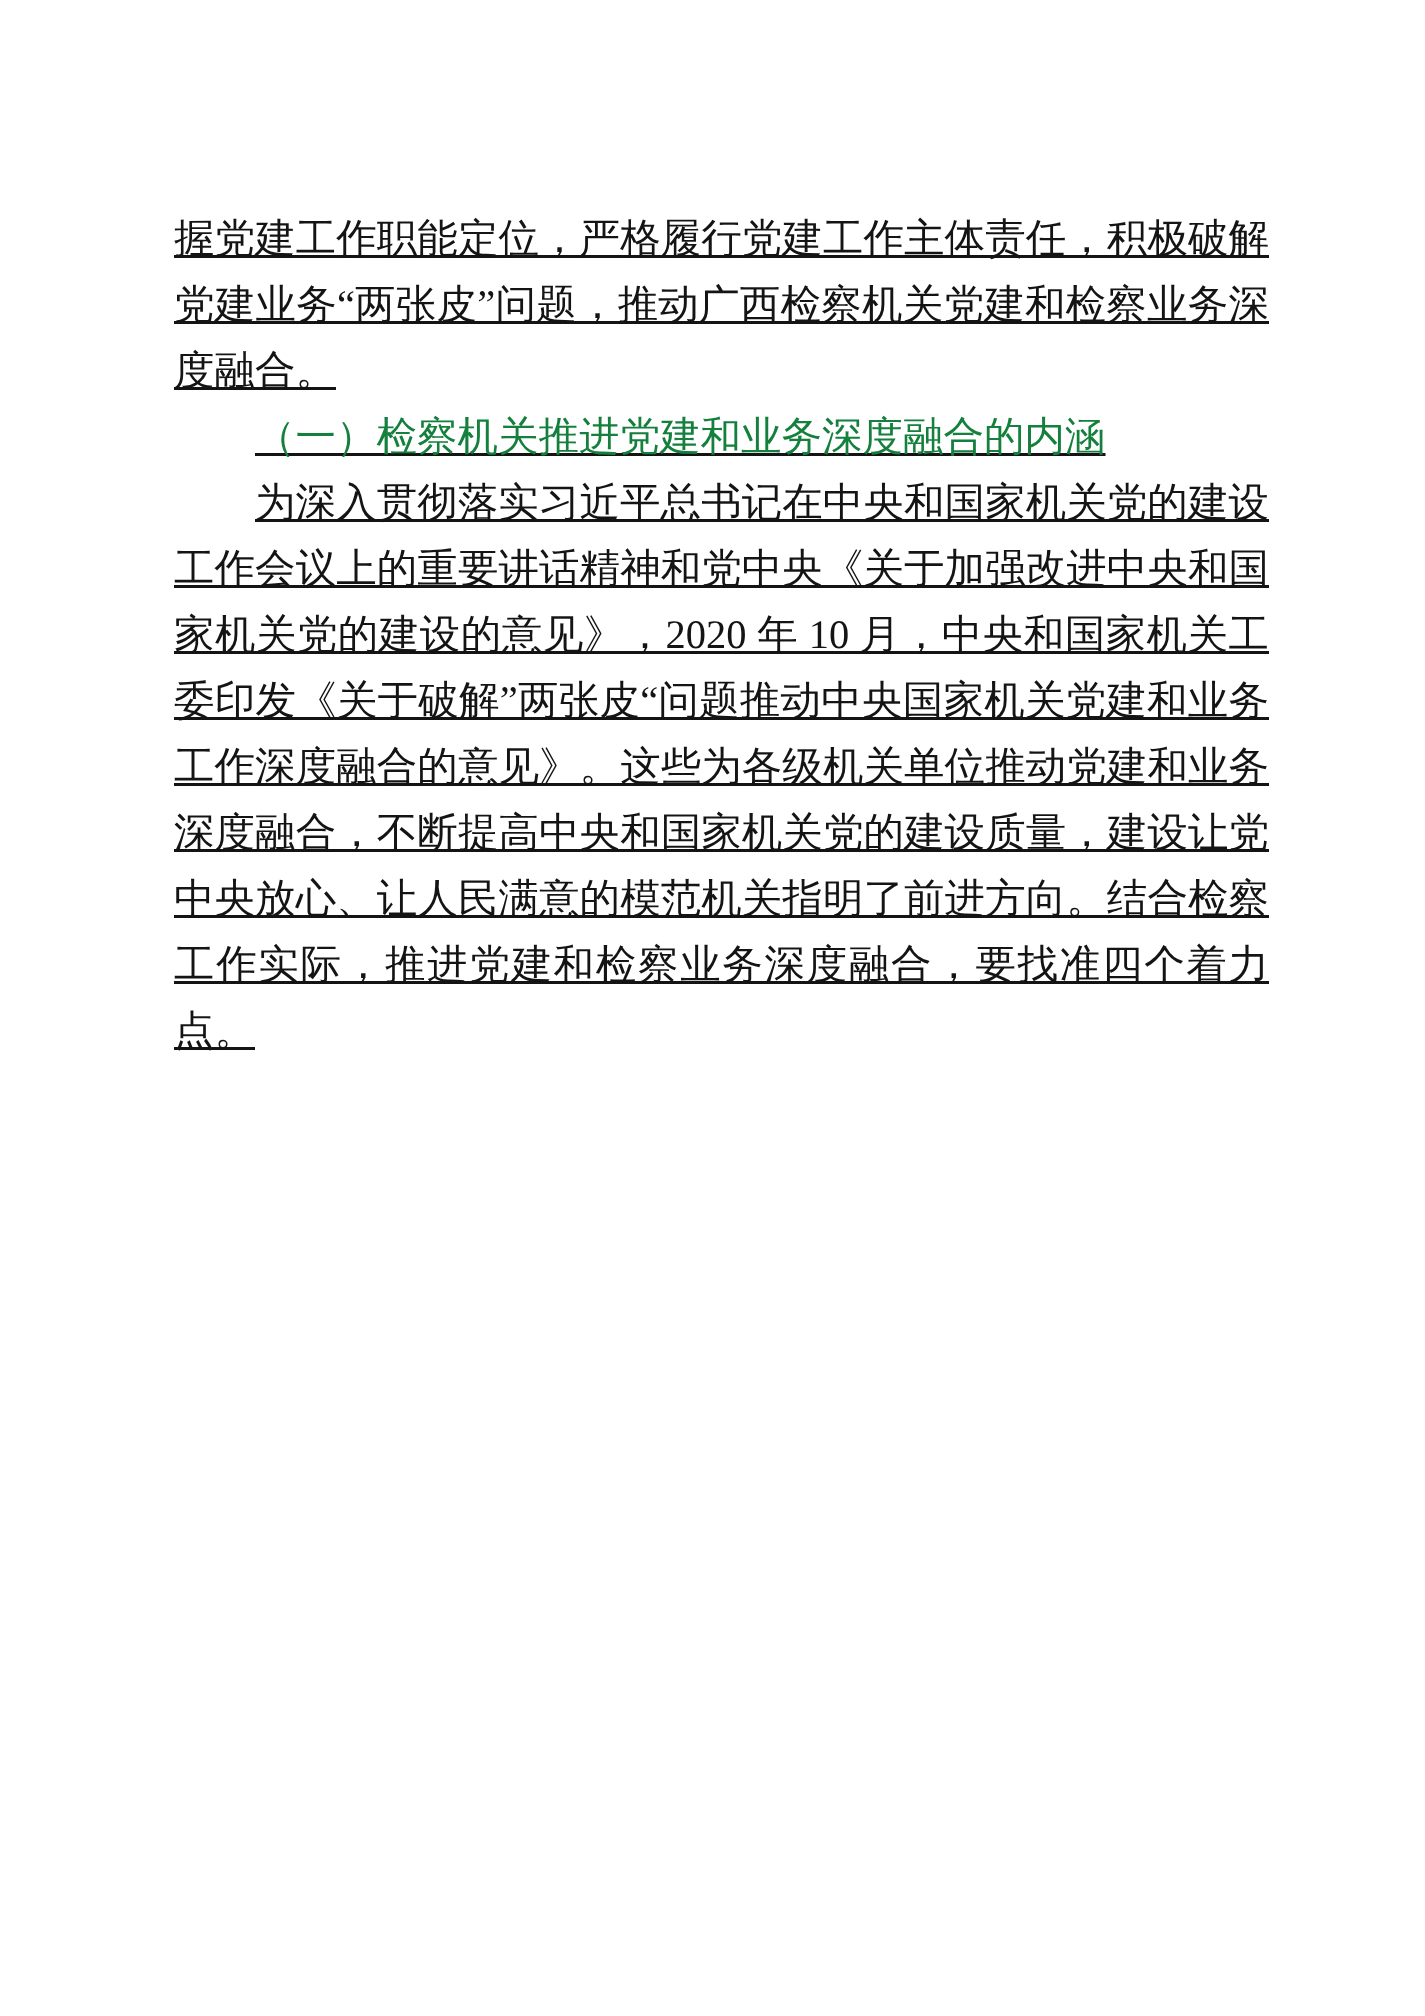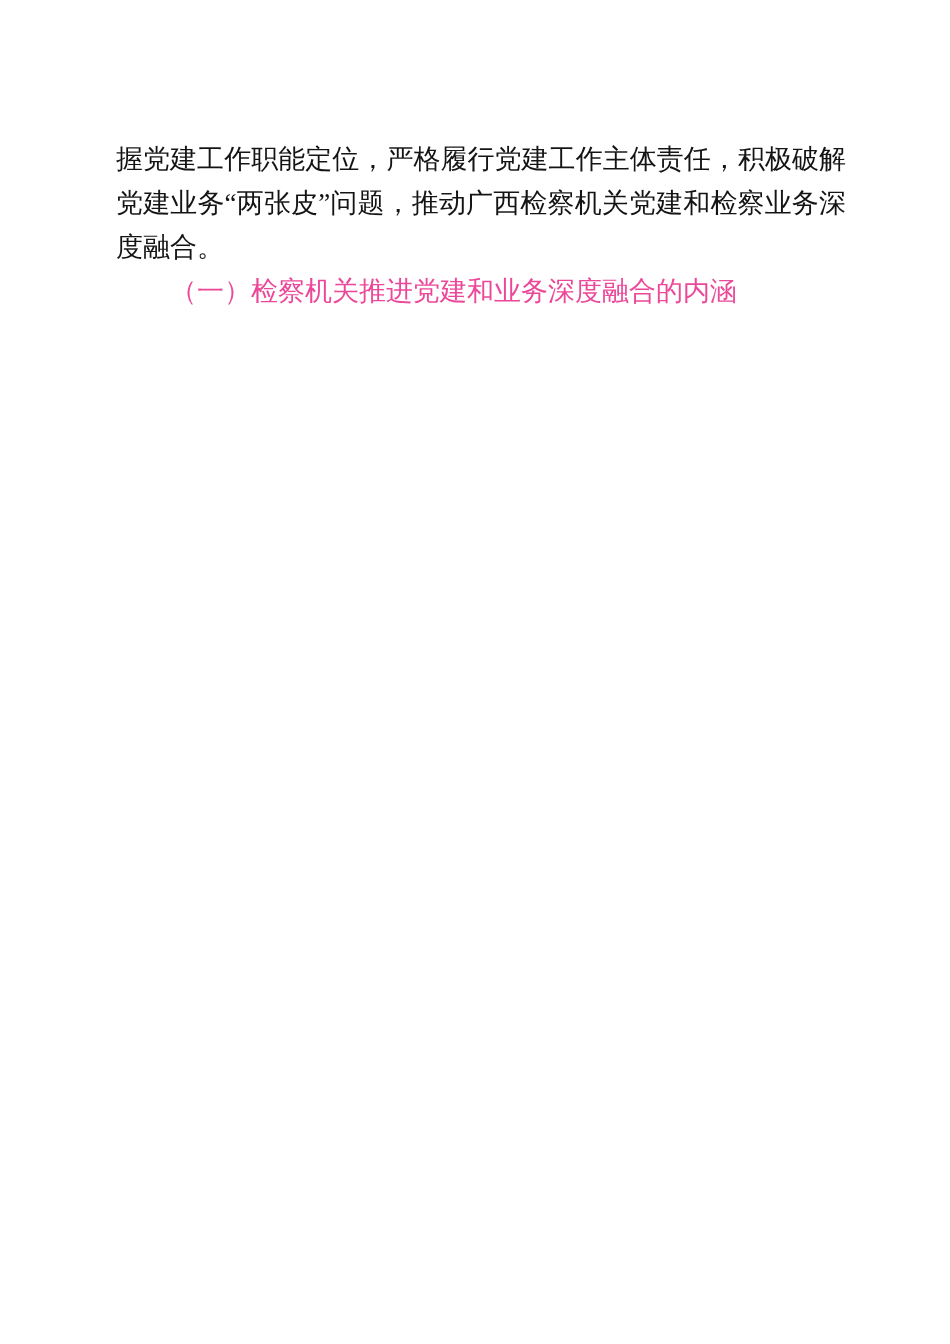--- a/index.html
+++ b/index.html
@@ -11,20 +11,21 @@
     position: relative;
     width: 950px;
     height: 1052px;
     margin: 0 auto;
     background: #ffffff;
     overflow: hidden;
     box-sizing: border-box;
     padding: 137px 104px 0 116px;
     color: #141414;
     font-family: "Liberation Serif", "DejaVu Serif", serif;
+    text-decoration: underline;
   }
   .doc-block {
     margin: 0;
     padding: 0;
     font-size: 27px;
     line-height: 44px;
     text-align: justify;
     text-justify: inter-ideograph;
     letter-spacing: 0;
   }
@@ -42,28 +43,29 @@
   .heading-1 {
     text-indent: 2em;
     font-family: "Liberation Sans", "DejaVu Sans", sans-serif;
     font-weight: 700;
     color: #000000;
   }
   
   .heading-2 {
     text-indent: 2em;
     font-weight: 400;
-    color: #ec4899;
+    color: #15803d;
   }
 </style>
 </head>
 <body>
 
 <div class="page">
 
   <p class="doc-block para-continuation">握党建工作职能定位，严格履行党建工作主体责任，积极破解党建业务“两张皮”问题，推动广西检察机关党建和检察业务深度融合。</p>
 
 
   <p class="doc-block heading-2">（一）检察机关推进党建和业务深度融合的内涵</p>
 
+  <p class="doc-block para">为深入贯彻落实习近平总书记在中央和国家机关党的建设工作会议上的重要讲话精神和党中央《关于加强改进中央和国家机关党的建设的意见》，2020 年 10 月，中央和国家机关工委印发《关于破解”两张皮“问题推动中央国家机关党建和业务工作深度融合的意见》。这些为各级机关单位推动党建和业务深度融合，不断提高中央和国家机关党的建设质量，建设让党中央放心、让人民满意的模范机关指明了前进方向。结合检察工作实际，推进党建和检察业务深度融合，要找准四个着力点。</p>
 
 
 </div>
 
 </body></html>

